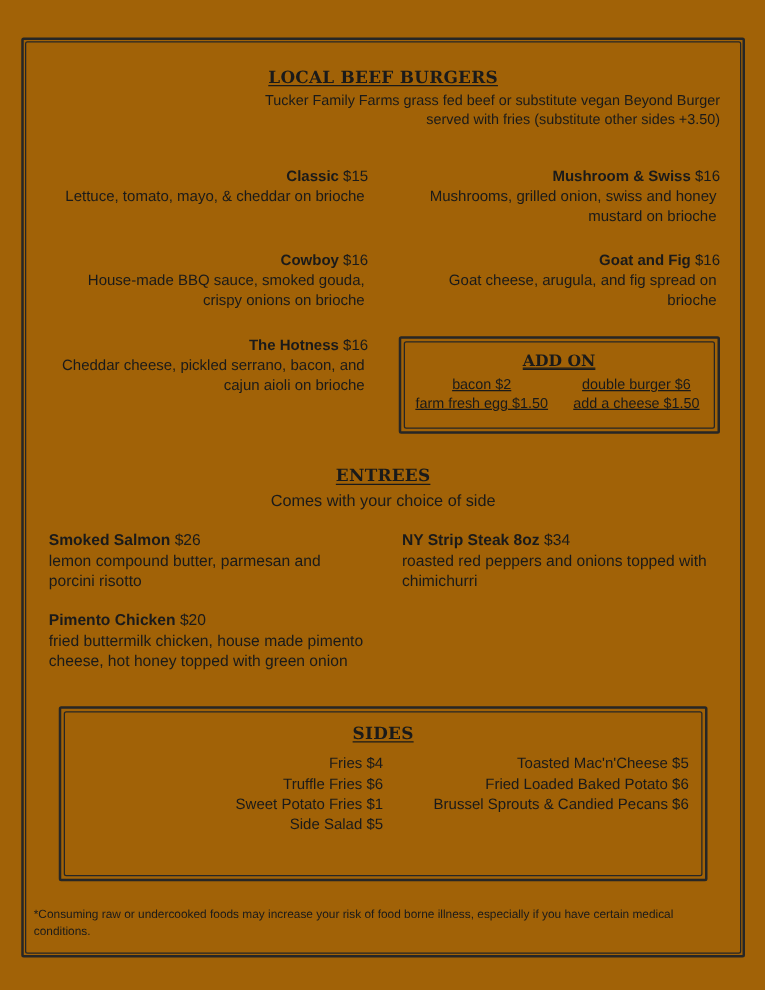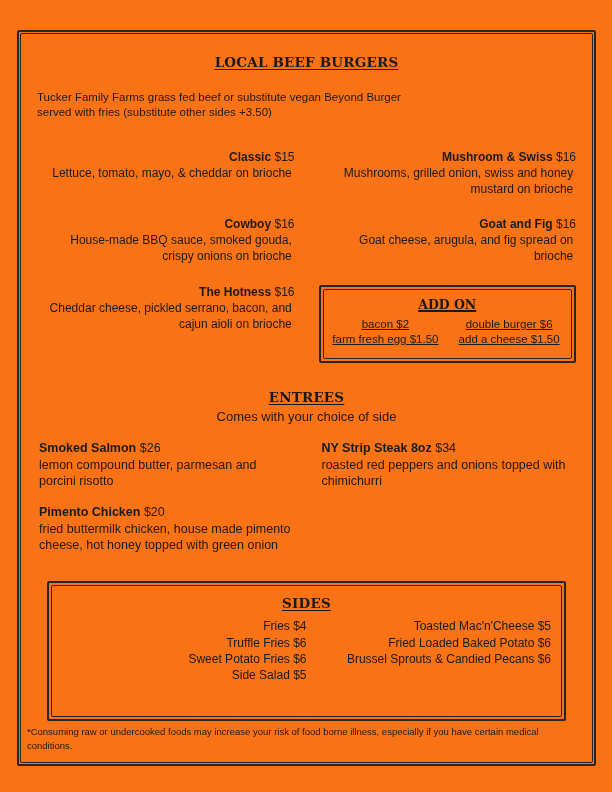--- a/index.html
+++ b/index.html
@@ -1,37 +1,37 @@
 <!DOCTYPE html>
 <html><head>
 <meta charset="utf-8">
 <style>
   html, body { margin: 0; padding: 0; background: #ffffff; }
   .page {
     position: relative; width: 612px; height: 792px;
-    background: #f97316; color: #1a1a1a; overflow: hidden;
+    background: #a16207; color: #1a1a1a; overflow: hidden;
     font-family: "Liberation Sans", sans-serif;
   }
   .frame {
     position: absolute; left: 17px; top: 30px; right: 16px; bottom: 26px;
     border: 2.5px solid #262626; border-radius: 2px;
   }
   .frame-inner {
     position: absolute; inset: 1px; border: 1.3px solid #262626;
     border-radius: 2px; pointer-events: none;
   }
   .content {
     position: absolute; inset: 0; padding: 22px 18px 0 18px; box-sizing: border-box;
   }
   .u { text-decoration: underline; text-underline-offset: 2px; }
   .h-sec {
     font-family: "DejaVu Serif", "Liberation Serif", serif;
     font-weight: bold; font-size: 13.5px; text-align: center; letter-spacing: .2px;
   }
-  .subtitle { margin-top: 20px; text-align: left; font-size: 11.5px; line-height: 1.3; }
+  .subtitle { margin-top: 4px; text-align: right; font-size: 11.5px; line-height: 1.3; }
   .burger-grid {
     display: grid; grid-template-columns: 1fr 1fr;
     column-gap: 24px; row-gap: 20px; margin-top: 30px;
   }
   .burger { text-align: right; font-size: 12px; line-height: 1.32; }
   .iname { font-weight: bold; }
   .burger .desc { max-width: 252px; margin: 0 auto; }
   .addon { border: 2px solid #262626; padding: 2px; border-radius: 2px; align-self: start; }
   .addon-inner { border: 1.2px solid #262626; border-radius: 2px; padding: 7px 0 10px; text-decoration: underline; }
   .addon-title {
@@ -158,21 +158,21 @@
 
       <div class="sides">
         <div class="sides-inner">
           <div class="h-sec">
             <span class="u">SIDES</span>
           </div>
           <div class="sides-grid">
             <div class="sides-col">
               <div>Fries $4</div>
               <div>Truffle Fries $6</div>
-              <div>Sweet Potato Fries $6</div>
+              <div>Sweet Potato Fries $1</div>
               <div>Side Salad $5</div>
             </div>
             <div class="sides-col">
               <div>Toasted Mac'n'Cheese $5</div>
               <div>Fried Loaded Baked Potato $6</div>
               <div>Brussel Sprouts &amp; Candied Pecans $6</div>
             </div>
           </div>
         </div>
       </div>

